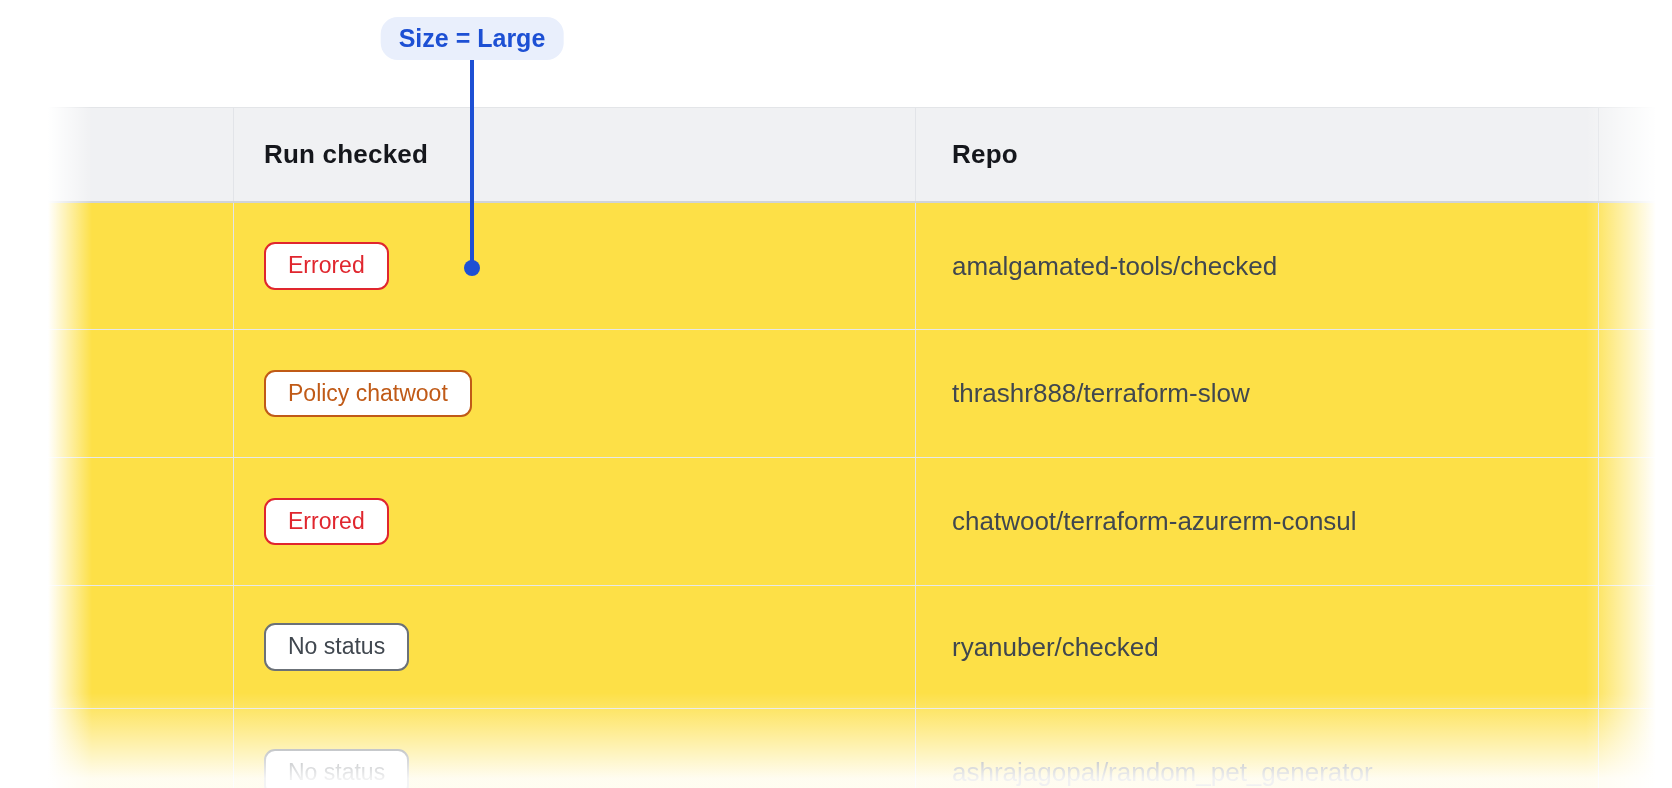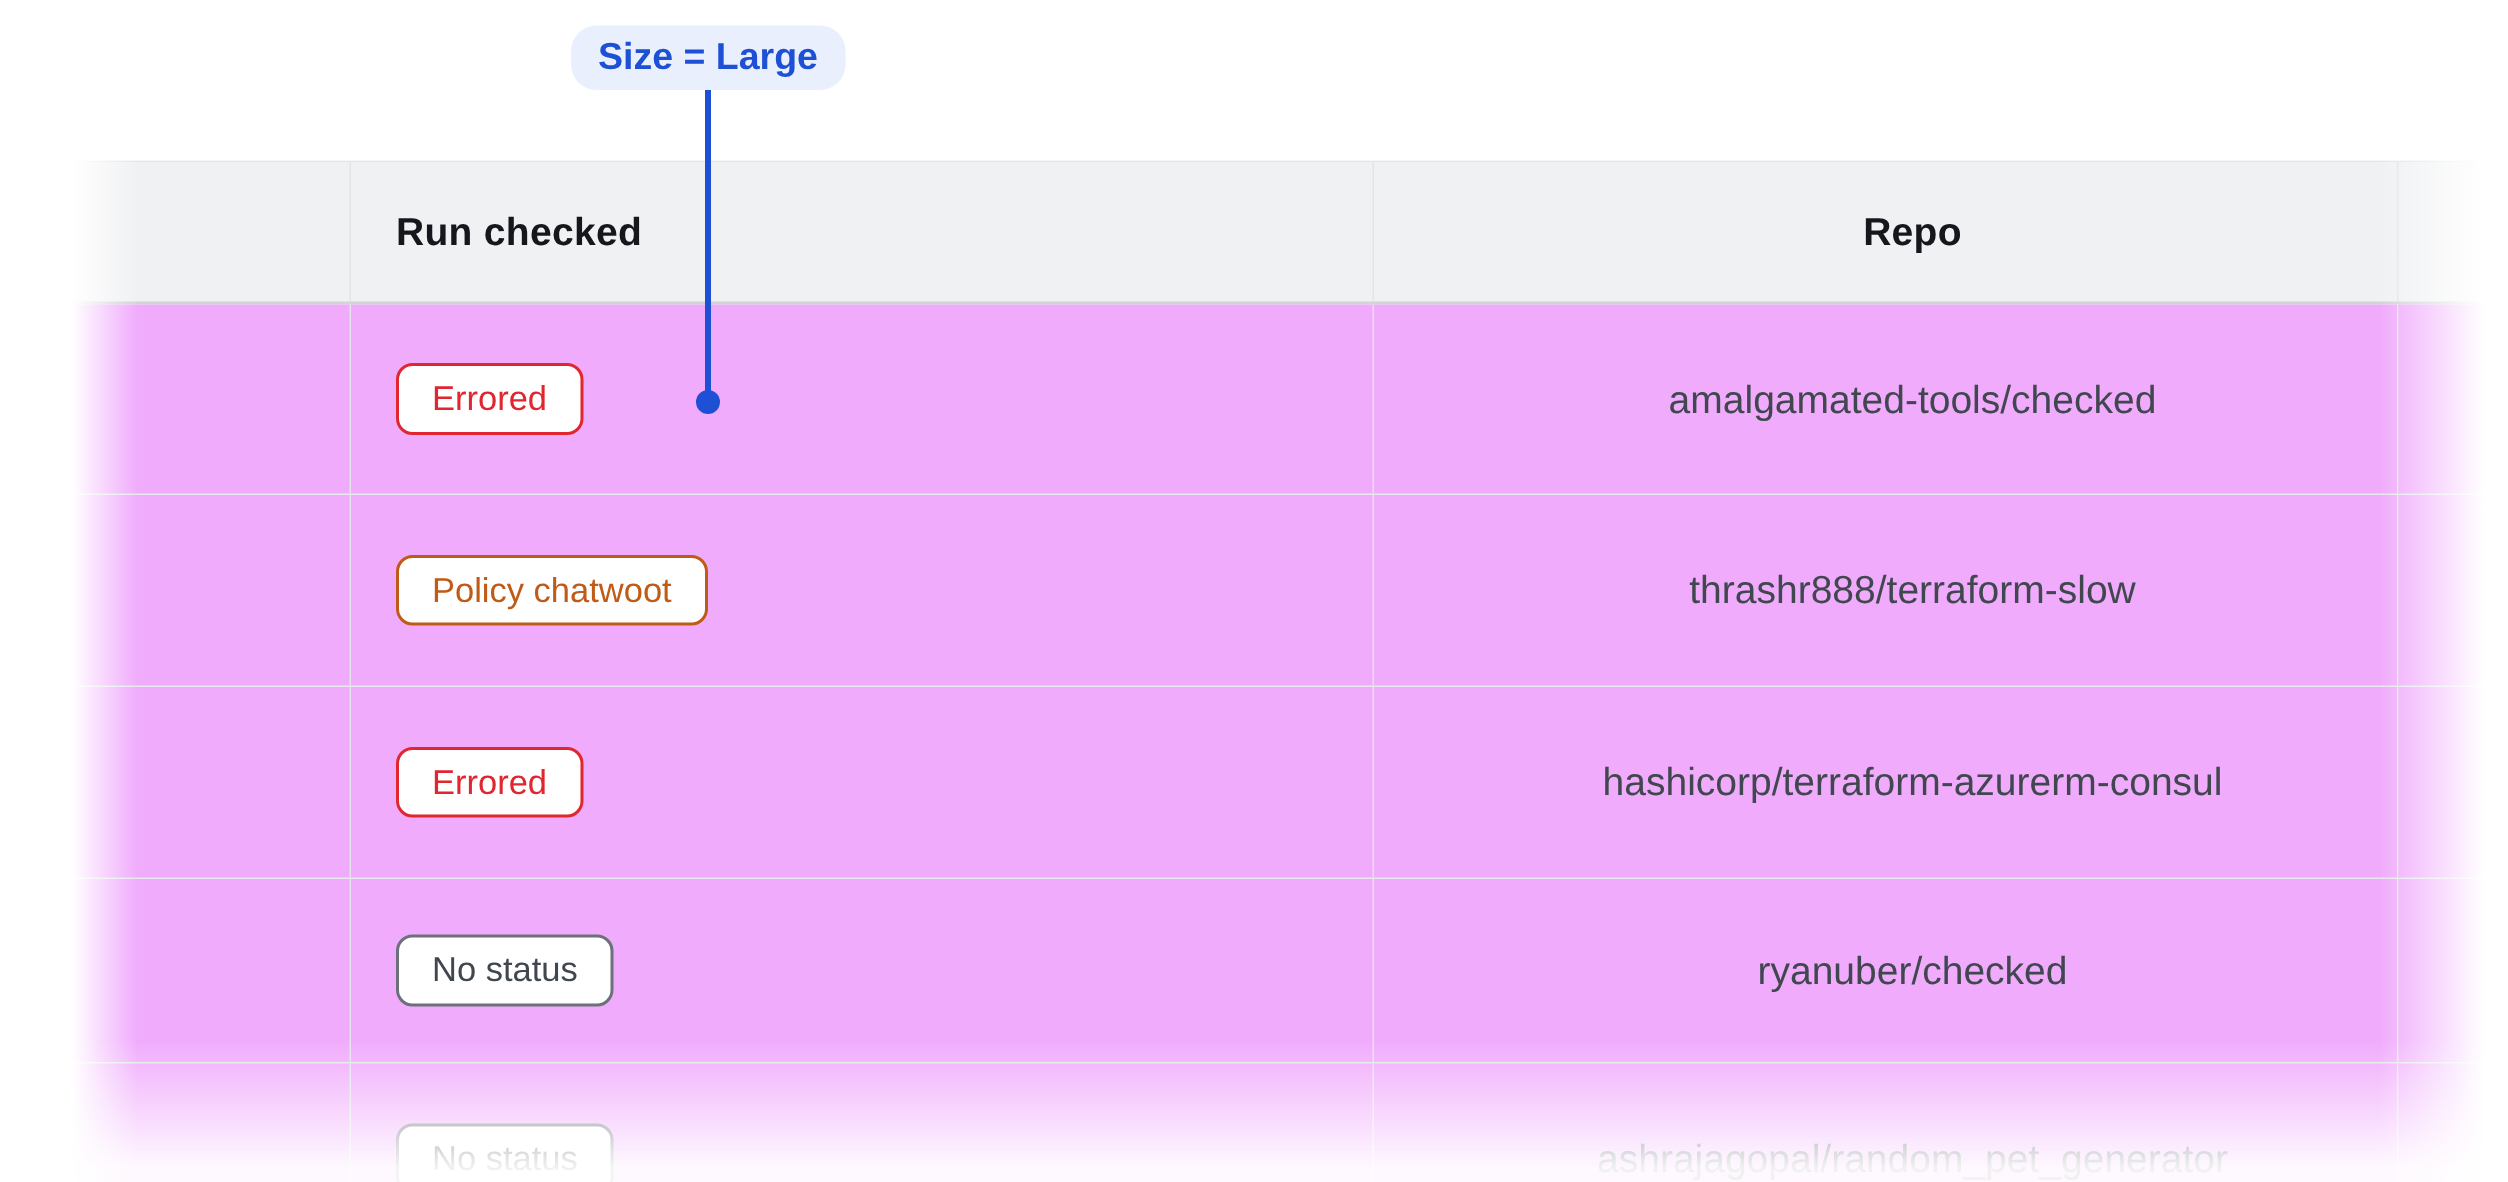--- a/index.html
+++ b/index.html
@@ -24,40 +24,40 @@
     height: 96px;
     background: #f0f1f3;
     border-top: 1px solid #e3e5e8;
     border-bottom: 2px solid #d0d3d8;
     box-sizing: border-box;
   }
   .trow {
     display: flex;
     border-bottom: 1px solid #e6e8ea;
     box-sizing: border-box;
-    background: #f0abfc;
+    background: #fde047;
   }
   .trow.r0 { height: 127px; }
   .trow.r1 { height: 128px; }
   .trow.r2 { height: 128px; }
   .trow.r3 { height: 123px; }
   .trow.r4 { height: 127px; border-bottom: none; }
 
   .c0 { width: 189px; }
   .c1 { width: 682px; }
   .c2 { width: 683px; }
   .c3 { flex: 1; }
   .c1, .c2, .c3 { border-left: 1px solid #e2e4e8; }
   .cell {
     display: flex;
     align-items: center;
     box-sizing: border-box;
   }
   .c1.cell { padding-left: 30px; }
-  .c2.cell { padding-left: 36px; justify-content: center; }
+  .c2.cell { padding-left: 36px; }
 
   .th-label {
     font-size: 26px;
     font-weight: 700;
     color: #15171c;
     letter-spacing: 0.2px;
   }
   .repo-name {
     font-size: 26px;
     color: #40474f;
@@ -169,21 +169,21 @@
       </div>
       <div class="c3 cell"></div>
     </div>
 
     <div class="trow r2">
       <div class="c0 cell"></div>
       <div class="c1 cell">
         <span class="badge errored">Errored</span>
       </div>
       <div class="c2 cell">
-        <span class="repo-name">hashicorp/terraform-azurerm-consul</span>
+        <span class="repo-name">chatwoot/terraform-azurerm-consul</span>
       </div>
       <div class="c3 cell"></div>
     </div>
 
     <div class="trow r3">
       <div class="c0 cell"></div>
       <div class="c1 cell">
         <span class="badge no-status">No status</span>
       </div>
       <div class="c2 cell">

